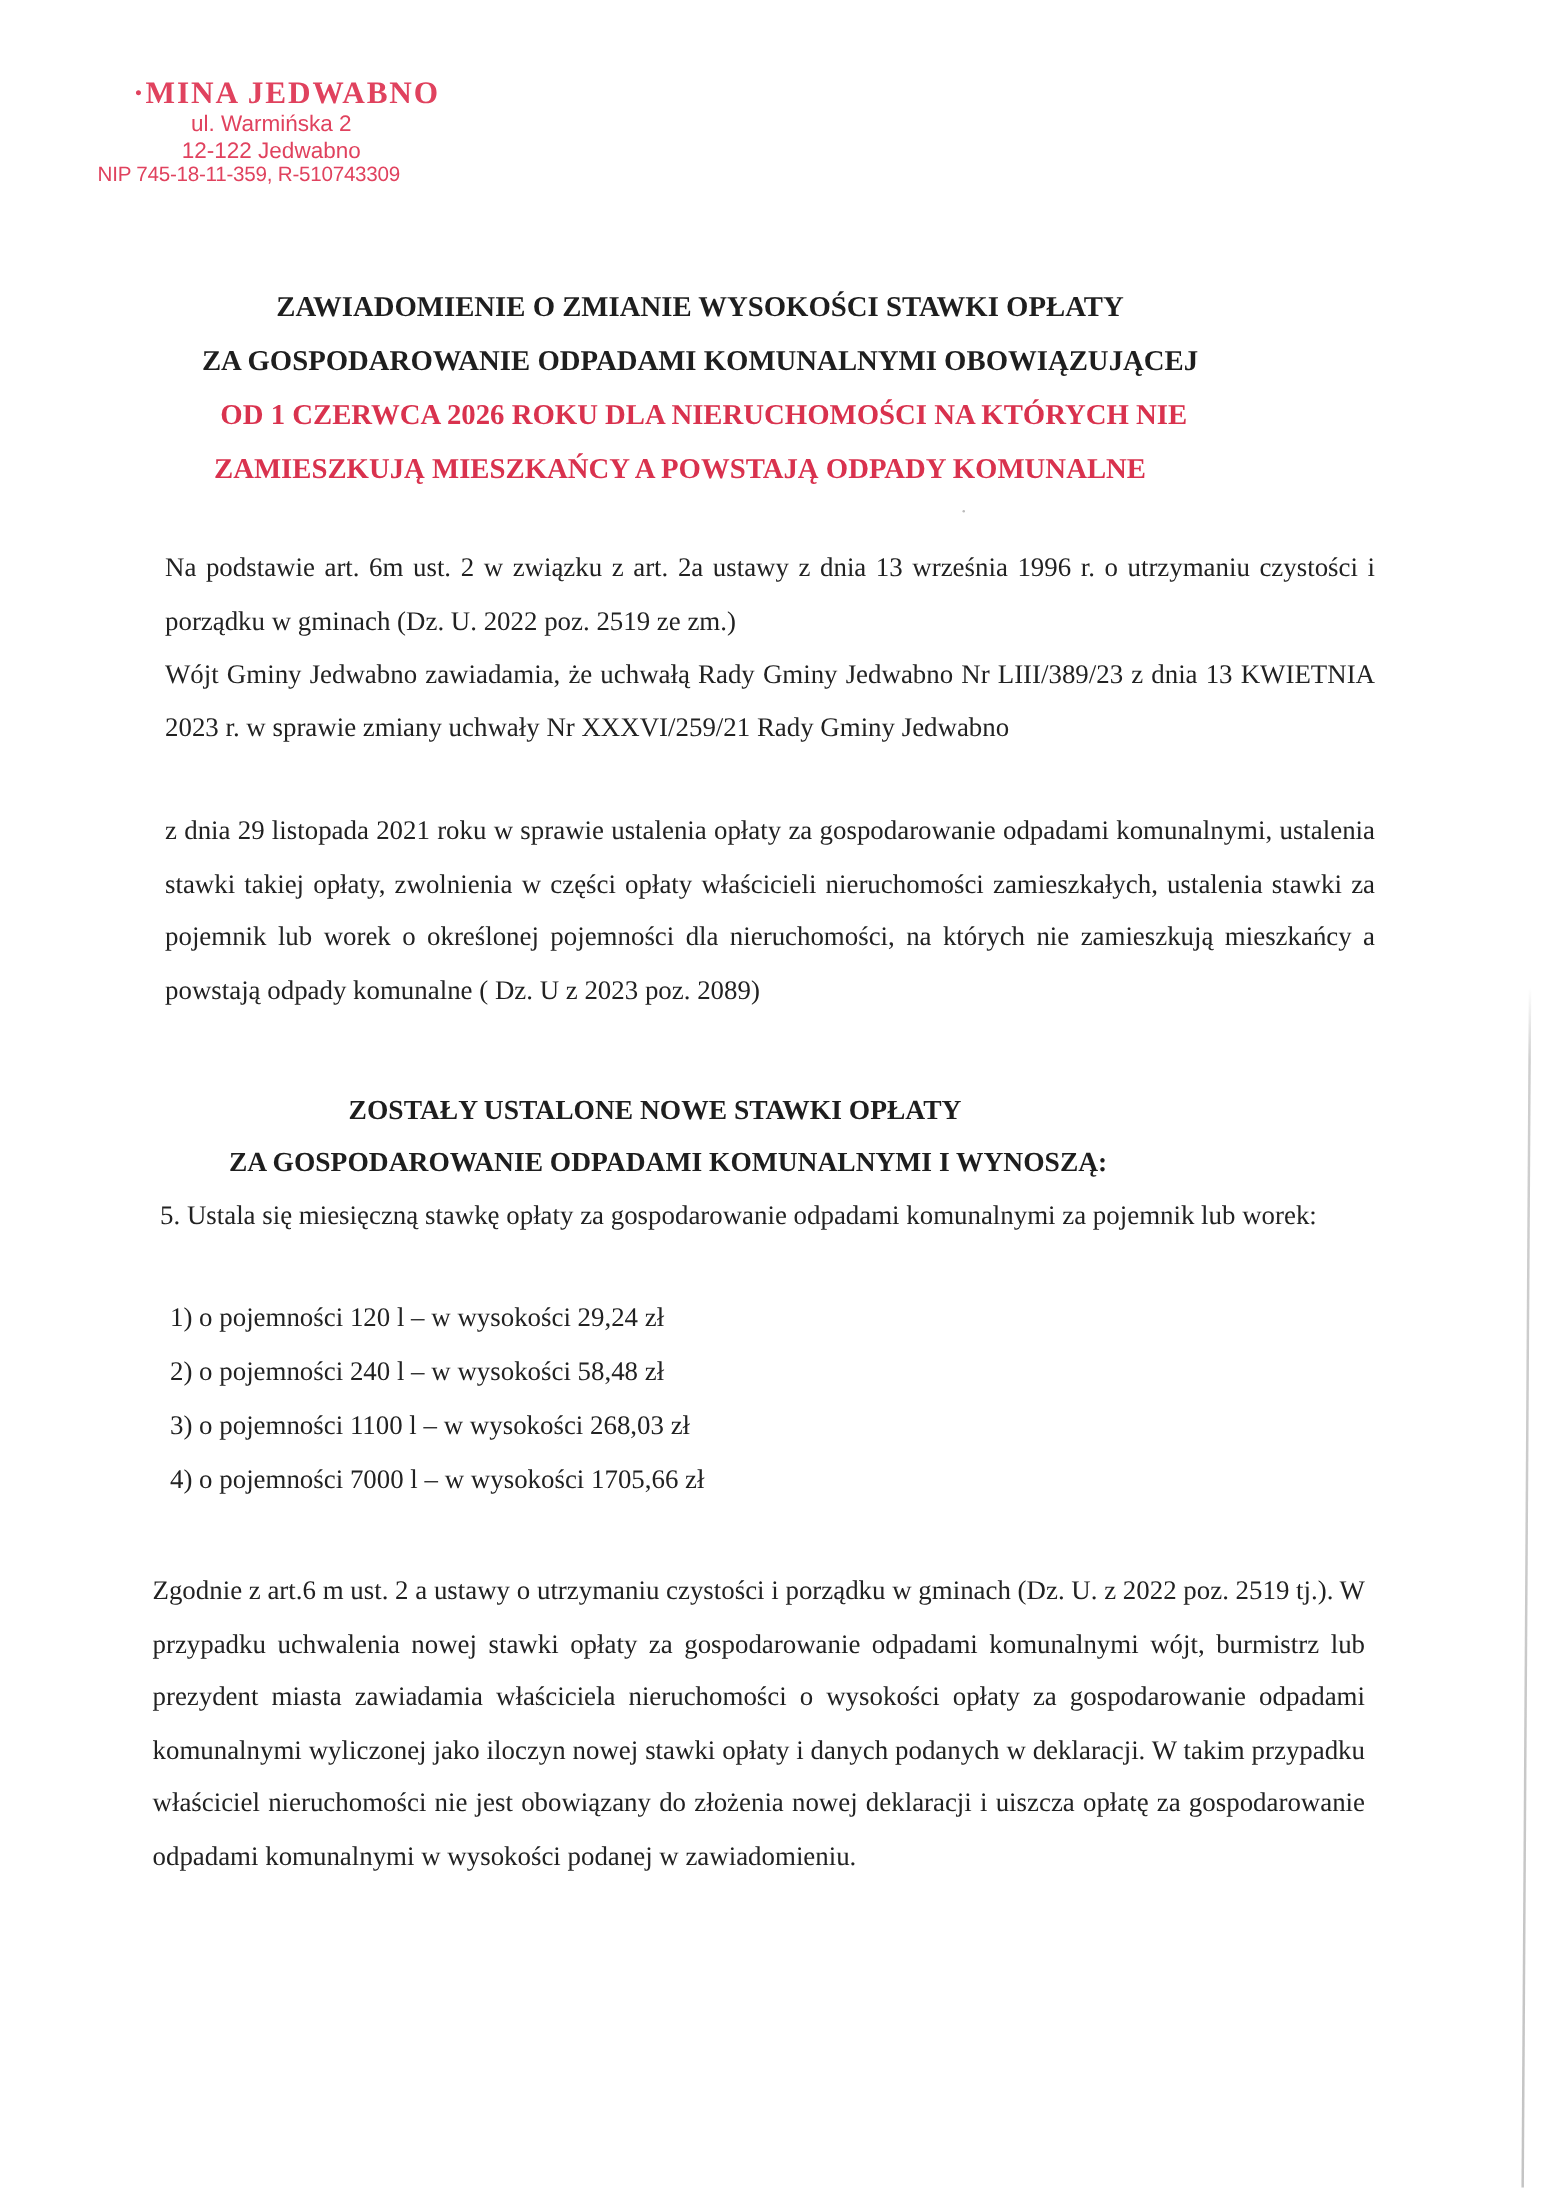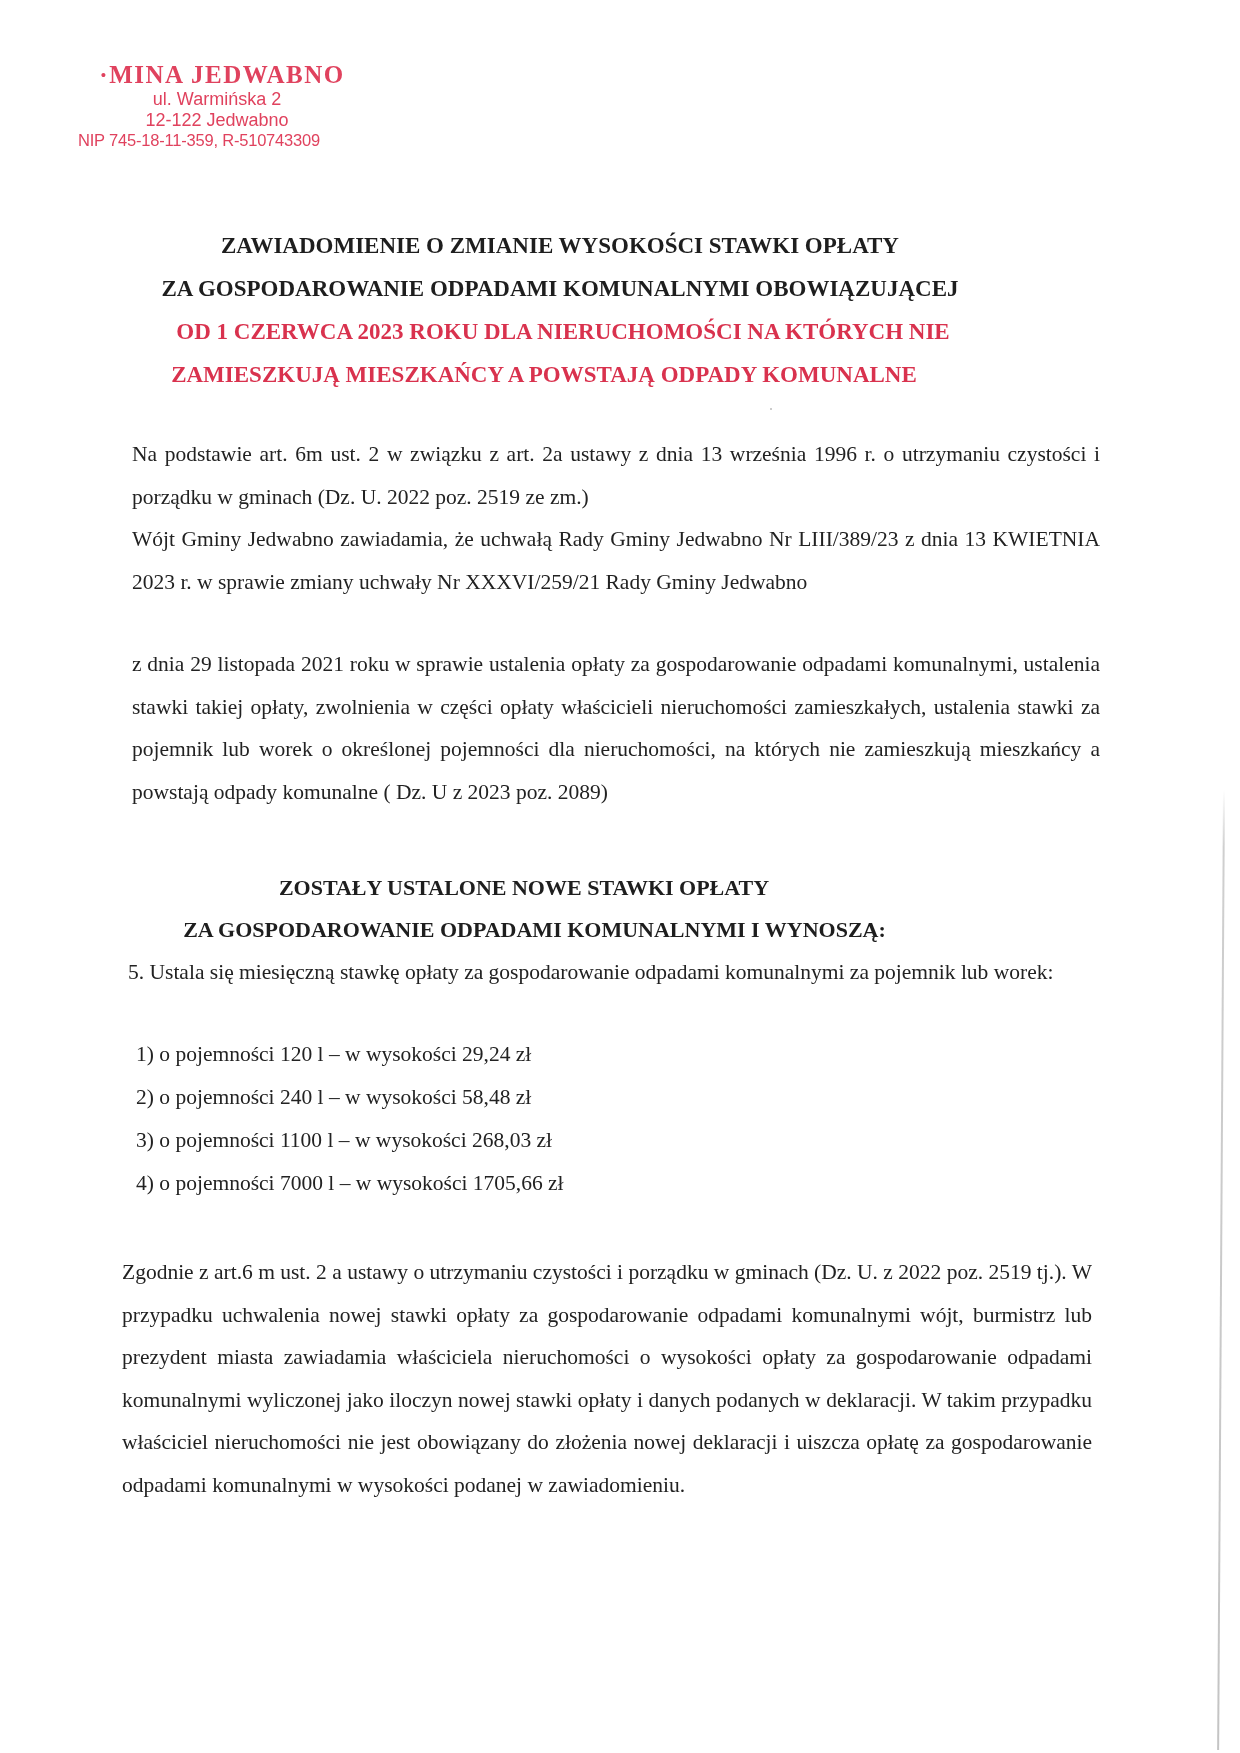--- a/index.html
+++ b/index.html
@@ -31,21 +31,21 @@
       color: #e0425e;
       text-align: center;
       line-height: 1;
     }
     .stamp .name {
       font-family: "Liberation Serif", "DejaVu Serif", serif;
       font-weight: bold;
       font-size: 25px;
       letter-spacing: 1.5px;
       display: block;
-      text-align: center;
+      text-align: right;
       padding-left: 10px;
     }
     .stamp .addr {
       font-family: "Liberation Sans", "DejaVu Sans", sans-serif;
       font-size: 18px;
       display: block;
       margin-top: 3px;
     }
     .stamp .addr.small {
       font-size: 16.5px;
@@ -149,21 +149,21 @@
   <div class="stamp">
     <span class="name">·MINA JEDWABNO</span>
     <span class="addr">ul. Warmińska 2</span>
     <span class="addr">12-122 Jedwabno</span>
     <span class="addr small">NIP 745-18-11-359, R-510743309</span>
   </div>
 
   <div class="title">
     <span class="line black l1">ZAWIADOMIENIE O ZMIANIE WYSOKOŚCI STAWKI OPŁATY</span>
     <span class="line black l2">ZA GOSPODAROWANIE ODPADAMI KOMUNALNYMI OBOWIĄZUJĄCEJ</span>
-    <span class="line red l3">OD 1 CZERWCA 2023 ROKU DLA NIERUCHOMOŚCI NA KTÓRYCH NIE</span>
+    <span class="line red l3">OD 1 CZERWCA 2026 ROKU DLA NIERUCHOMOŚCI NA KTÓRYCH NIE</span>
     <span class="line red l4">ZAMIESZKUJĄ MIESZKAŃCY A POWSTAJĄ ODPADY KOMUNALNE</span>
   </div>
 
   <div class="dot"></div>
 
   <div class="body p1">
     <p class="justify-last">Na podstawie art. 6m ust. 2 w związku z art. 2a ustawy z dnia 13 września 1996 r. o utrzymaniu czystości i porządku w gminach (Dz. U. 2022 poz. 2519 ze zm.)</p>
     <p class="justify-last">Wójt Gminy Jedwabno zawiadamia, że uchwałą Rady Gminy Jedwabno Nr LIII/389/23 z dnia 13 KWIETNIA 2023 r. w sprawie zmiany uchwały Nr XXXVI/259/21 Rady Gminy Jedwabno</p>
   </div>
 

